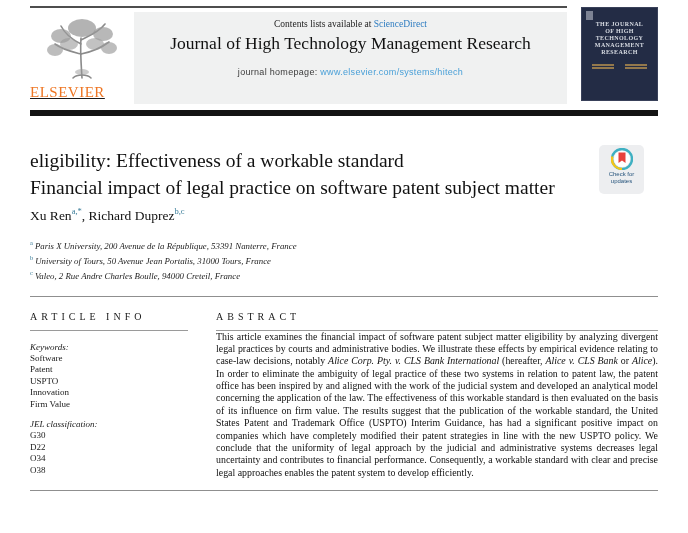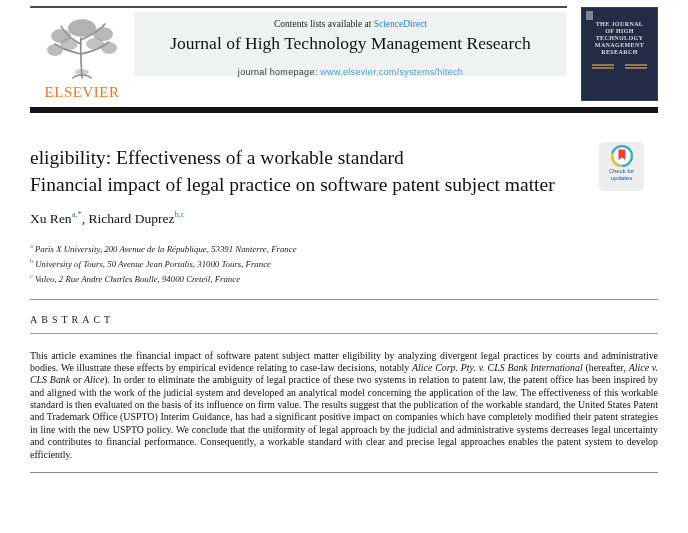--- a/index.html
+++ b/index.html
@@ -6,24 +6,24 @@
   html,body { background:#ffffff; }
   body {
     width:688px; height:533px; position:relative; overflow:hidden;
     font-family:"Liberation Serif", serif; color:#1a1a1a;
   }
   .page { position:absolute; inset:0; padding:6px 30px 0 30px; }
 
   
   .header-row { display:flex; align-items:flex-start; }
   .header-left { flex:0 0 537px; border-top:2px solid #4d4d4d; display:flex; padding-top:4px; }
-  .logo-col { width:104px; text-align:center; padding-top:2px; }
+  .logo-col { width:104px; text-align:left; padding-top:2px;text-decoration:underline; }
   .logo-col svg { display:block; margin:0 auto; }
   .elsevier-word { font-size:15px; letter-spacing:0.5px; color:#ee7624; margin-top:-2px; }
-  .grey-box { flex:1; background:#f0f1f1; height:64px; text-align:center; padding-top:7px; }
+  .grey-box { flex:1; background:#f0f1f1; height:92px; text-align:center; padding-top:7px; }
   .contents-line { font-size:9.5px; color:#222; }
   .contents-line a, .homepage-line a { text-decoration:none; cursor:pointer; }
   .journal-name { font-size:17.5px; color:#111; margin-top:4px; }
   .homepage-line { font-family:"Liberation Sans", sans-serif; font-size:9px; color:#3c3c3c; margin-top:13px; letter-spacing:0.3px; }
 
   .cover { width:77px; height:94px; margin-left:14px; margin-top:1px; position:relative;
            border:1px solid #39415a; padding-top:13px; }
   .cover-minilogo { position:absolute; top:3px; left:4px; width:7px; height:9px; background:#8d93a2; opacity:.85; }
   .cover-title { text-align:center; font-size:6px; line-height:7px; letter-spacing:0.4px;
                  color:#d9dde4; font-weight:bold; }
@@ -38,38 +38,38 @@
   .article-title { font-size:19.5px; font-weight:normal; line-height:27px; color:#111; }
   .article-title span { display:block; }
 
   .crossmark { position:absolute; right:14px; top:-2px; width:45px; height:49px;
                background:#edeef0; border-radius:5px; text-align:center; padding-top:3px; cursor:pointer; }
   .crossmark svg { display:block; margin:0 auto; }
   .crossmark-text { font-family:"Liberation Sans",sans-serif; font-size:6px; line-height:7px;
                     color:#26547c; margin-top:1px; }
 
   
-  .authors { margin-top:11px; font-size:13.5px; color:#111; }
+  .authors { margin-top:5px; font-size:13.5px; color:#111; }
   .authors sup { font-size:8.5px; color:#3c7e9a; cursor:pointer; }
   .affils { margin-top:13px; font-size:8.8px; font-style:italic; line-height:12.5px; color:#222; }
   .affils sup { font-size:6.5px; color:#3c7e9a; font-style:normal; margin-right:2px; }
 
   .rule-full { border:0; border-top:1px solid #8f8f8f; margin-top:13px; }
   .rule-bottom { border:0; border-top:1px solid #8f8f8f; margin-top:11px; }
 
   
   .cols { display:flex; }
   .col-left { flex:0 0 186px; padding-right:28px; }
   .col-right { flex:1;font-family:Liberation Serif, serif; }
   .sec-heading { font-size:10px; letter-spacing:4px; color:#1a1a1a; margin-top:14px; white-space:nowrap; }
   .sec-rule { border:0; border-top:1px solid #9a9a9a; margin-top:8px; }
   .info-label { font-style:italic; font-size:9px; margin-top:10px; line-height:12px; }
   .info-item { font-size:9px; line-height:11.5px; }
   .jel-label { margin-top:8px; }
-  .abstract-para { margin-top:16px; font-size:9.9px; line-height:12.35px; text-align:justify; color:#111; }
+  .abstract-para { margin-top:0; font-size:9.9px; line-height:12.35px; text-align:justify; color:#111; }
 </style>
 </head>
 <body>
 
 <div class="page">
 
   <div class="header-row">
     <div class="header-left">
       <div class="logo-col">
         <span>
@@ -162,20 +162,35 @@
   <div class="affils">
     <div><sup>a</sup><span>Paris X University, 200 Avenue de la République, 53391 Nanterre, France</span></div>
     <div><sup>b</sup><span>University of Tours, 50 Avenue Jean Portalis, 31000 Tours, France</span></div>
     <div><sup>c</sup><span>Valeo, 2 Rue Andre Charles Boulle, 94000 Creteil, France</span></div>
   </div>
 
   <hr class="rule-full">
 
   <div class="cols">
 
+    <div class="col-left">
+      <div class="sec-heading">ARTICLE INFO</div>
+      <hr class="sec-rule">
+      <div class="info-label">Keywords:</div>
+      <div class="info-item">Software</div>
+      <div class="info-item">Patent</div>
+      <div class="info-item">USPTO</div>
+      <div class="info-item">Innovation</div>
+      <div class="info-item">Firm Value</div>
+      <div class="info-label jel-label">JEL classification:</div>
+      <div class="info-item">G30</div>
+      <div class="info-item">D22</div>
+      <div class="info-item">O34</div>
+      <div class="info-item">O38</div>
+    </div>
 
     <div class="col-right">
       <div class="sec-heading">ABSTRACT</div>
       <hr class="sec-rule">
       <p class="abstract-para"><span>This article examines the financial impact of software patent subject matter eligibility by analyzing divergent legal practices by courts and administrative bodies. We illustrate these effects by empirical evidence relating to case-law decisions, notably </span><em>Alice Corp. Pty. v. CLS Bank International</em><span> (hereafter, </span><em>Alice v. CLS Bank</em><span> or </span><em>Alice</em><span>). In order to eliminate the ambiguity of legal practice of these two systems in relation to patent law, the patent office has been inspired by and aligned with the work of the judicial system and developed an analytical model concerning the application of the law. The effectiveness of this workable standard is then evaluated on the basis of its influence on firm value. The results suggest that the publication of the workable standard, the United States Patent and Trademark Office (USPTO) Interim Guidance, has had a significant positive impact on companies which have completely modified their patent strategies in line with the new USPTO policy. We conclude that the uniformity of legal approach by the judicial and administrative systems decreases legal uncertainty and contributes to financial performance. Consequently, a workable standard with clear and precise legal approaches enables the patent system to develop efficiently.</span></p>
     </div>
   </div>
 
   <hr class="rule-bottom">
 

